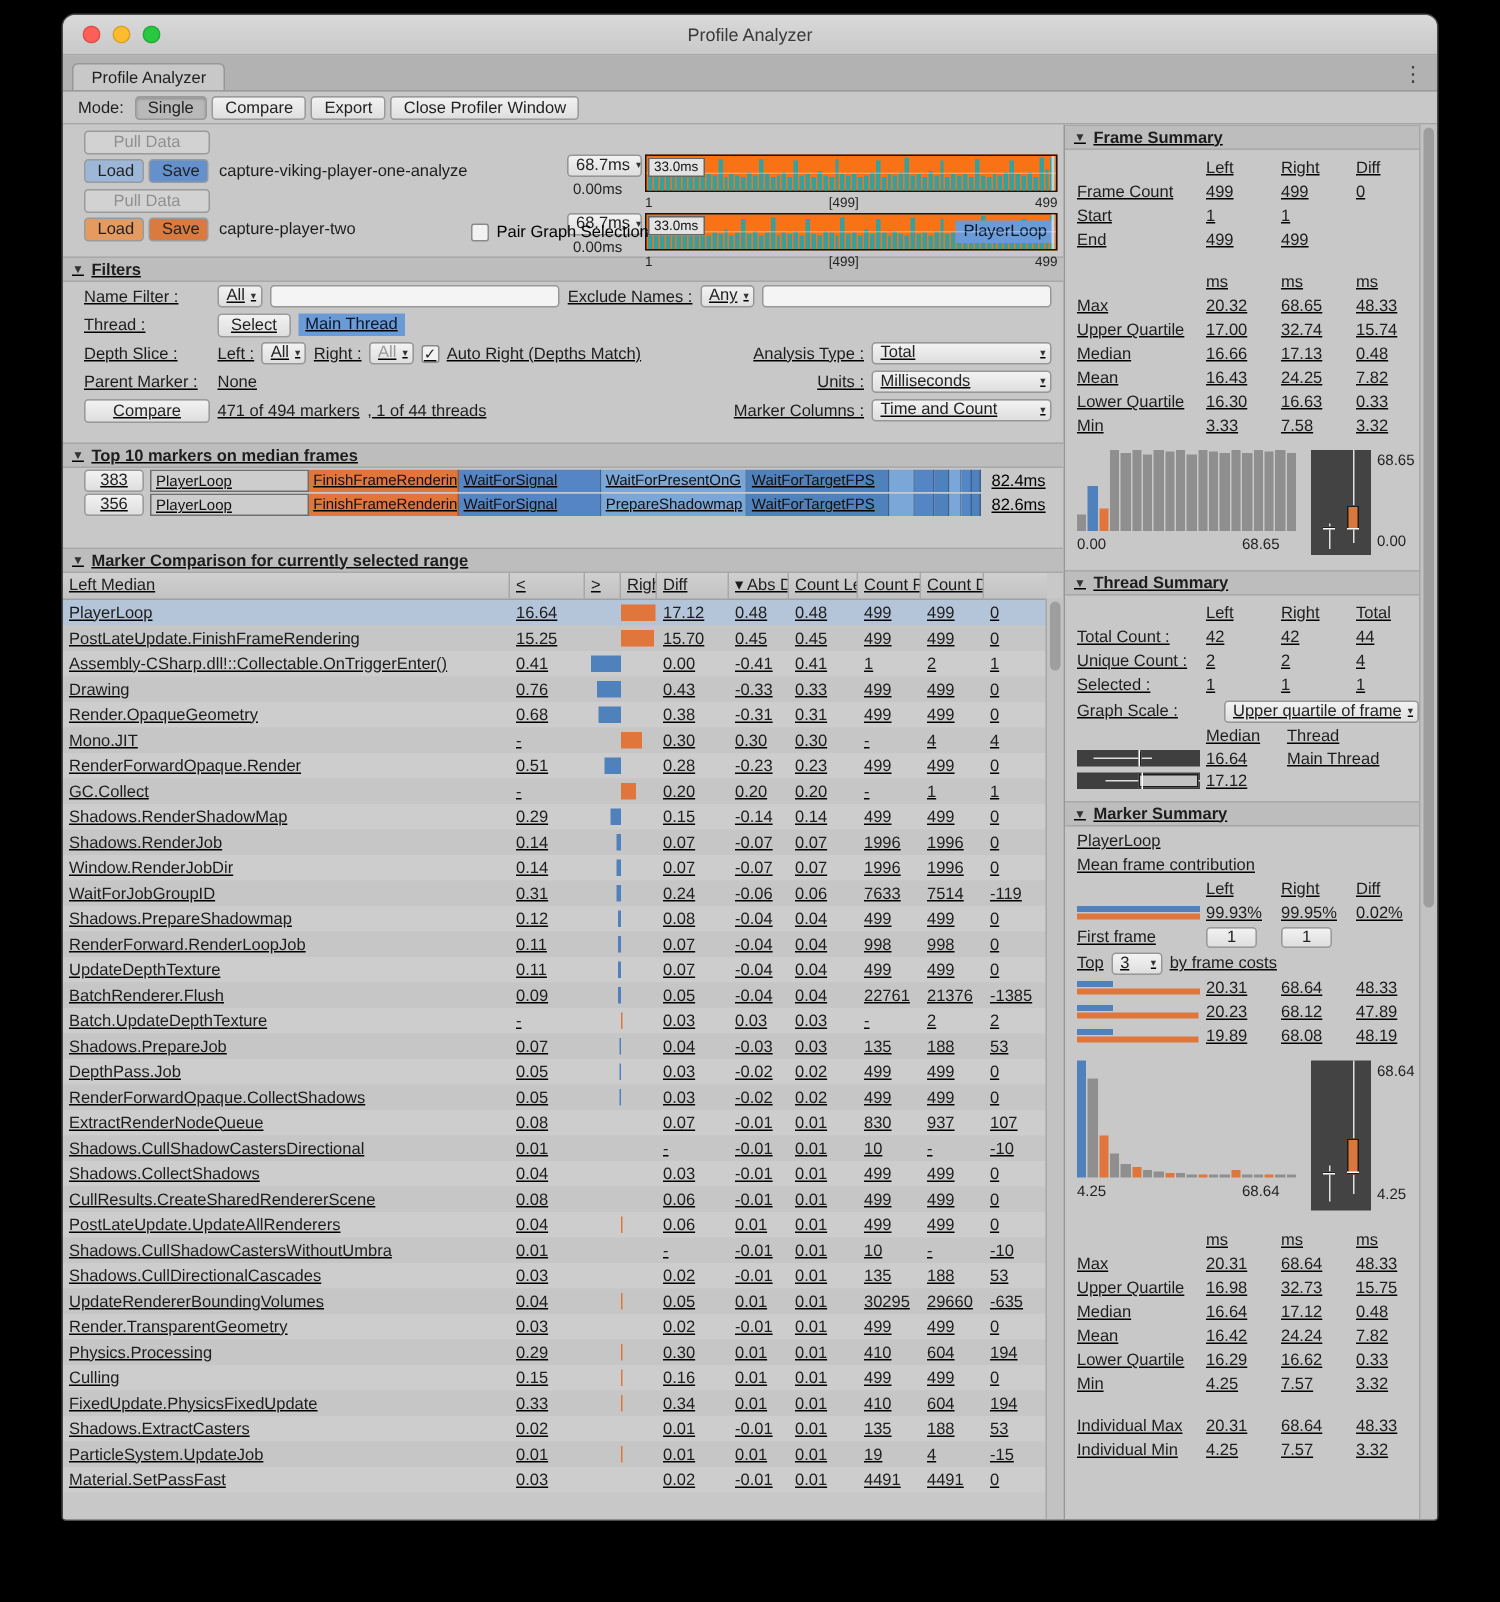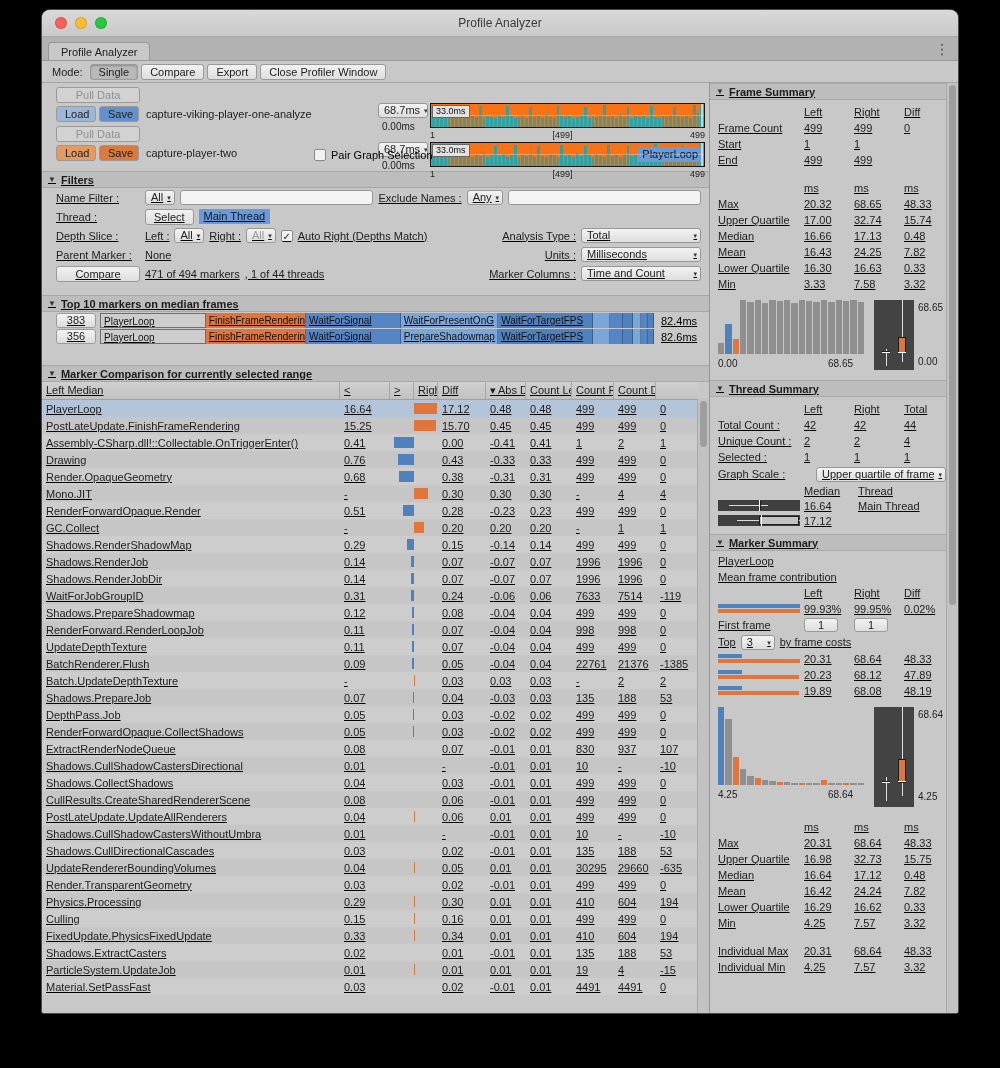--- a/index.html
+++ b/index.html
@@ -612,21 +612,21 @@
               </span>
               <span class="bcell"></span>
               <span>0.07</span>
               <span>-0.07</span>
               <span>0.07</span>
               <span>1996</span>
               <span>1996</span>
               <span>0</span>
             </div>
             <div class="mgrid mrow">
-              <span>Shadows.RenderJobDir</span>
+              <span>Window.RenderJobDir</span>
               <span>0.14</span>
               <span class="bcell">
                 <div class="bl" style="width: 14%;"></div>
               </span>
               <span class="bcell"></span>
               <span>0.07</span>
               <span>-0.07</span>
               <span>0.07</span>
               <span>1996</span>
               <span>1996</span>

